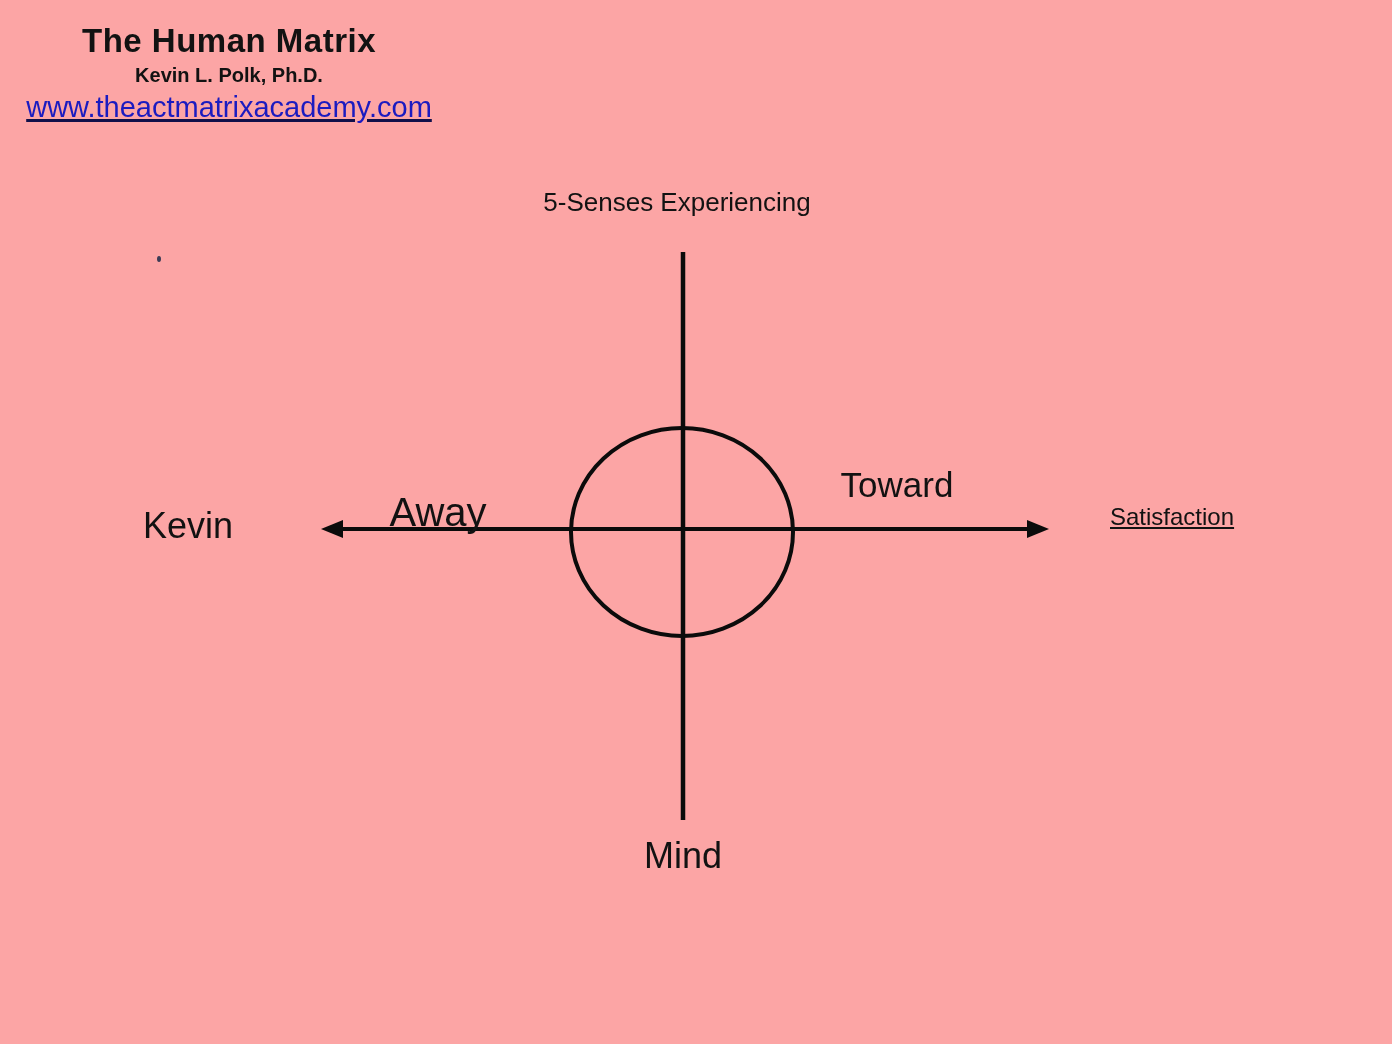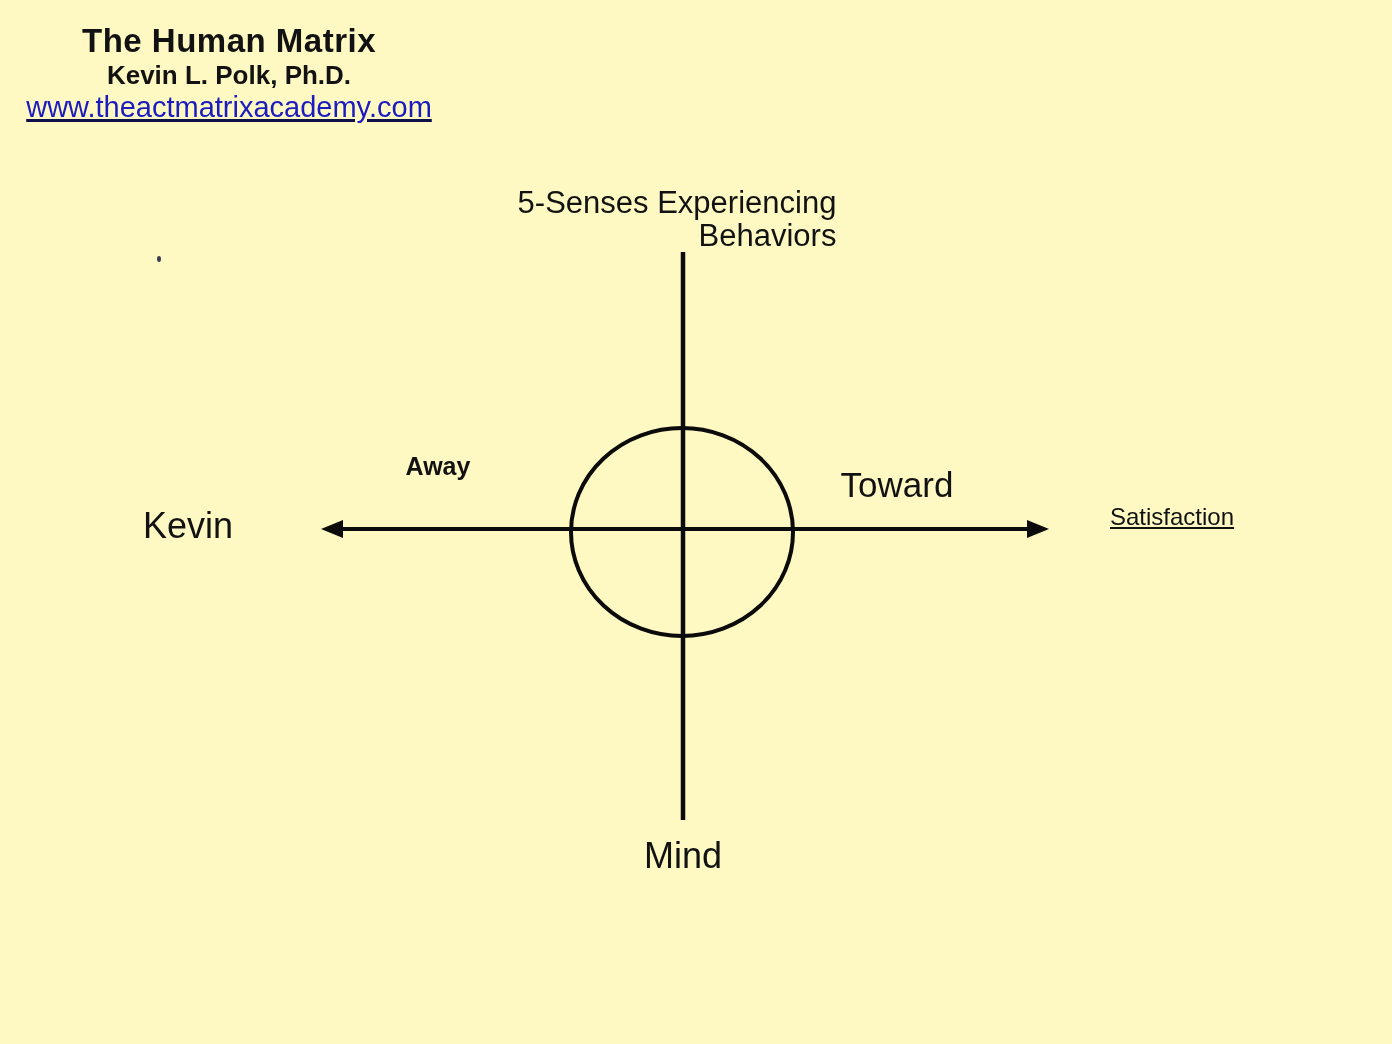--- a/index.html
+++ b/index.html
@@ -4,42 +4,42 @@
 <style>
   html, body {
     margin: 0;
     padding: 0;
     background: #ffffff;
   }
   .canvas {
     position: relative;
     width: 1392px;
     height: 1044px;
-    background: #fef9c3;
+    background: #fca5a5;
     overflow: hidden;
     font-family: "Liberation Sans", sans-serif;
     color: #121212;
   }
 
   
   .header {
     position: absolute;
     top: 22px;
     left: 0;
     width: 458px;
     text-align: center;
   }
   .header .title {
     font-size: 33px;
     font-weight: 700;
     line-height: 38px;
     letter-spacing: 0.5px;
   }
   .header .author {
-    font-size: 26px;
+    font-size: 20px;
     font-weight: 700;
     line-height: 31px;
   }
   .header .link {
     display: inline-block;
     font-size: 29px;
     font-weight: 400;
     line-height: 33px;
     color: #1b1bc0;
     text-decoration: underline;
@@ -72,29 +72,28 @@
   .label {
     position: absolute;
     white-space: nowrap;
     color: #121212;
   }
   .label.centered { transform: translateX(-50%); }
 
   .label-top {
     left: 677px;
     top: 186px;
-    font-size: 31px;
+    font-size: 26px;
     line-height: 33px;
-    text-align: right;
+    text-align: left;
   }
   .label-away {
     left: 438px;
-    top: 452px;
-    font-size: 25px;
-    font-weight: bold;
+    top: 490px;
+    font-size: 40px;
   }
   .label-toward {
     left: 897px;
     top: 465px;
     font-size: 35px;
   }
   .label-relief {
     left: 143px;
     top: 505px;
     font-size: 36px;
@@ -134,21 +133,20 @@
 
       <polygon points="321,529 343,520 343,538" fill="#0b0b0b"></polygon>
 
       <polygon points="1049,529 1027,520 1027,538" fill="#0b0b0b"></polygon>
 
       <ellipse cx="682" cy="532" rx="111" ry="104" fill="none" stroke="#0b0b0b" stroke-width="4"></ellipse>
     </svg>
 
     <div class="label label-top centered">
       <div>5-Senses Experiencing</div>
-      <div>Behaviors</div>
     </div>
 
     <div class="label label-away centered">Away</div>
 
     <div class="label label-toward centered">Toward</div>
 
     <div class="label label-relief">Kevin</div>
 
     <div class="label label-satisfaction">Satisfaction</div>
 

